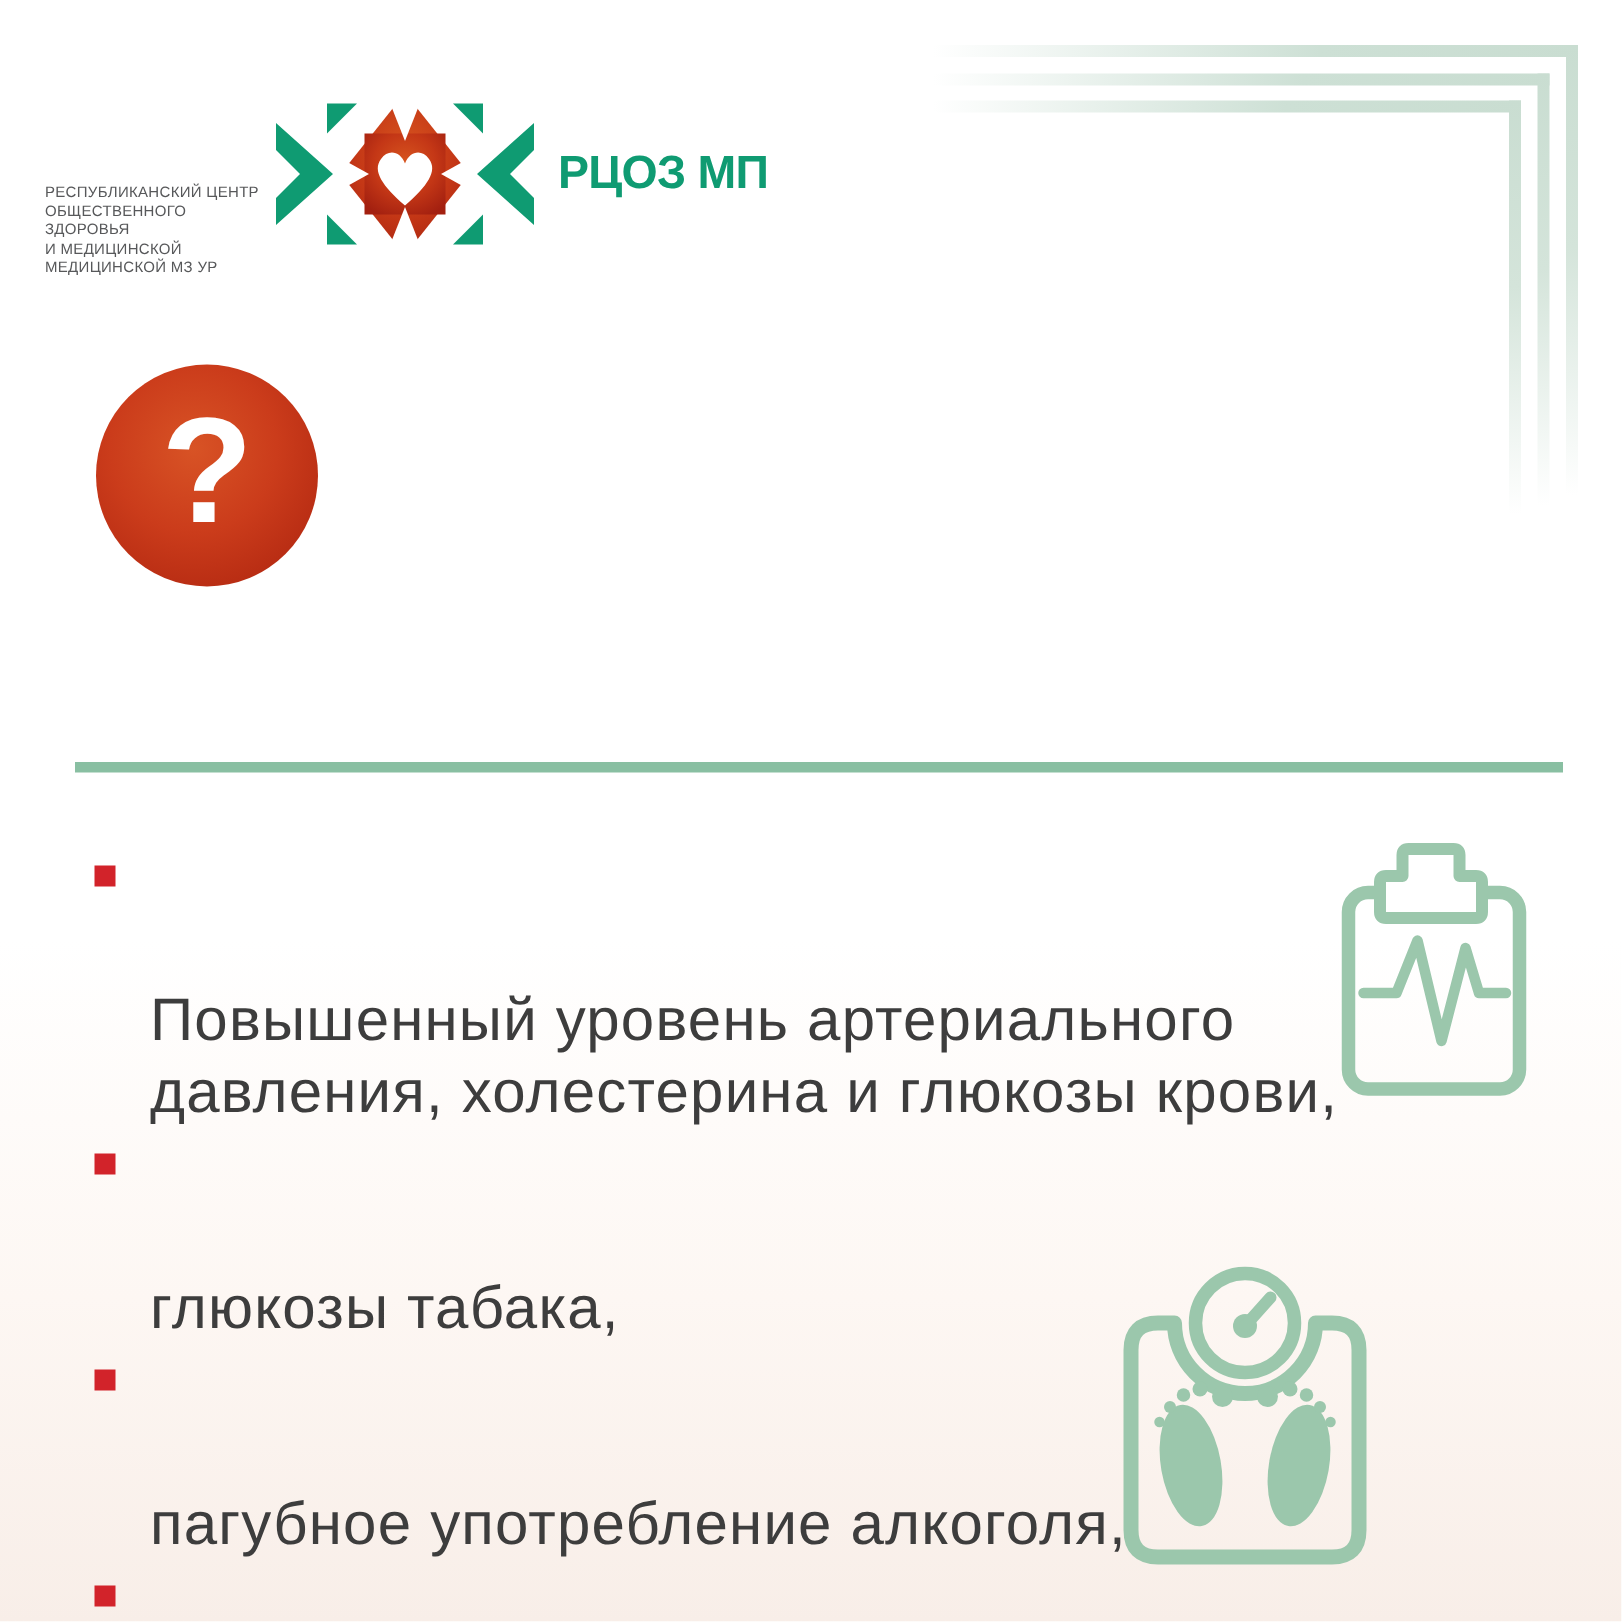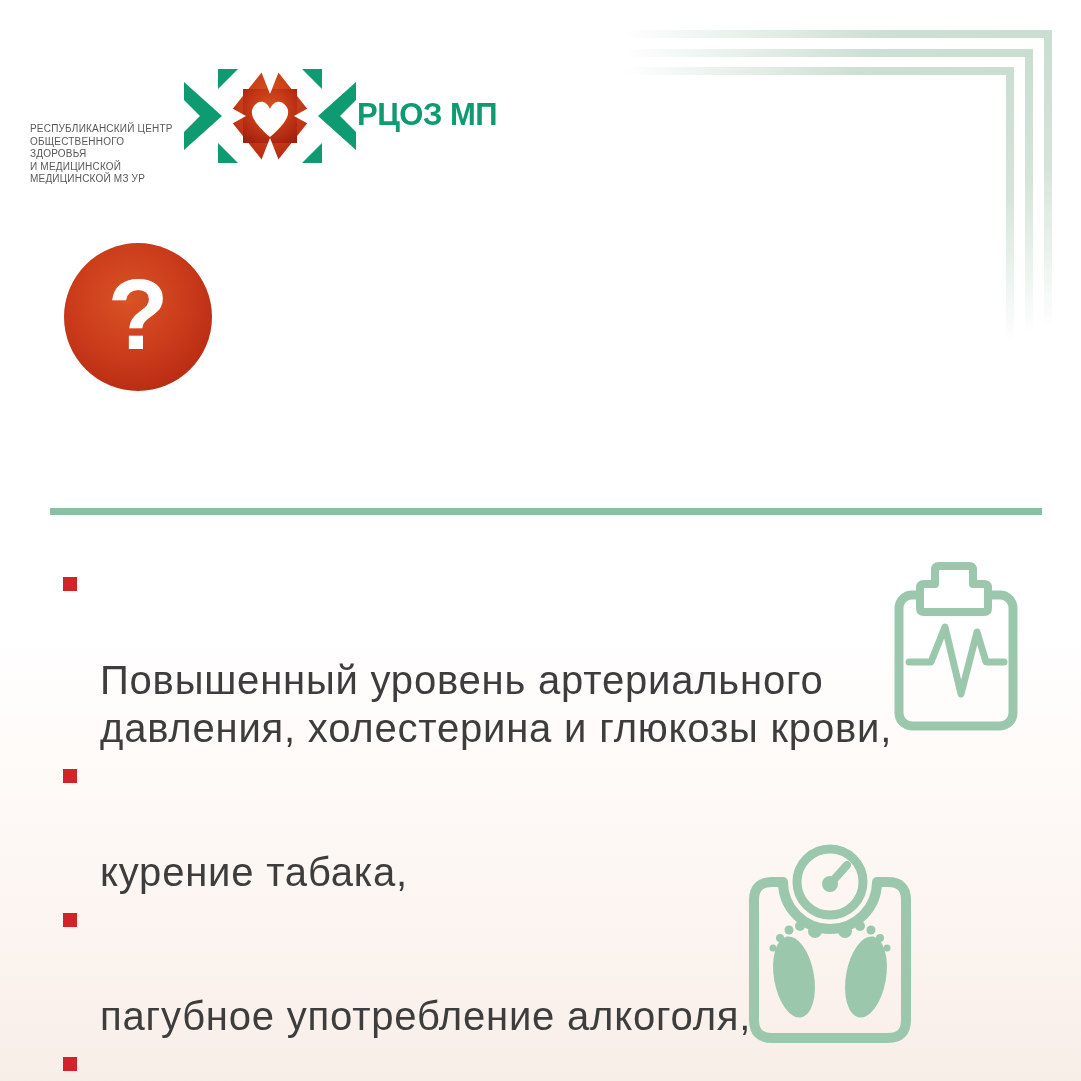--- a/index.html
+++ b/index.html
@@ -20,21 +20,21 @@
   .ch3{left:622px;top:67px;width:392px;}
   .cv3{left:1006px;top:67px;height:276px;}
   
   .org-text{
     position:absolute;left:30px;top:95px;width:148px;
     font-size:10px;line-height:12.5px;
     color:#57585a;font-weight:normal;letter-spacing:.2px;margin-top:28px;
   }
   .emblem{position:absolute;left:178px;top:56px;}
   .logo-abbr{
-    position:absolute;left:357px;top:97px;
+    position:absolute;left:372px;top:97px;
     font-size:31px;font-weight:bold;letter-spacing:-.5px;
     color:#0f9b72;
   }
   
   .q-circle{
     position:absolute;left:64px;top:243px;width:148px;height:148px;
     border-radius:50%;
     background:radial-gradient(circle at 44% 38%,#d85325 0%,#cb3c1b 45%,#b52a12 82%,#a6200c 100%);
     display:flex;align-items:center;justify-content:center;
   }
@@ -126,21 +126,21 @@
   <div class="divider"></div>
 
   <div class="risk-list">
     <div class="item">
       <span class="bullet"></span>
       <span>Повышенный уровень артериального
 давления, холестерина и глюкозы крови,</span>
     </div>
     <div class="item">
       <span class="bullet"></span>
-      <span>курение табака,</span>
+      <span>глюкозы табака,</span>
     </div>
     <div class="item">
       <span class="bullet"></span>
       <span>пагубное употребление алкоголя,</span>
     </div>
     <div class="item">
       <span class="bullet"></span>
       
     </div>
 

